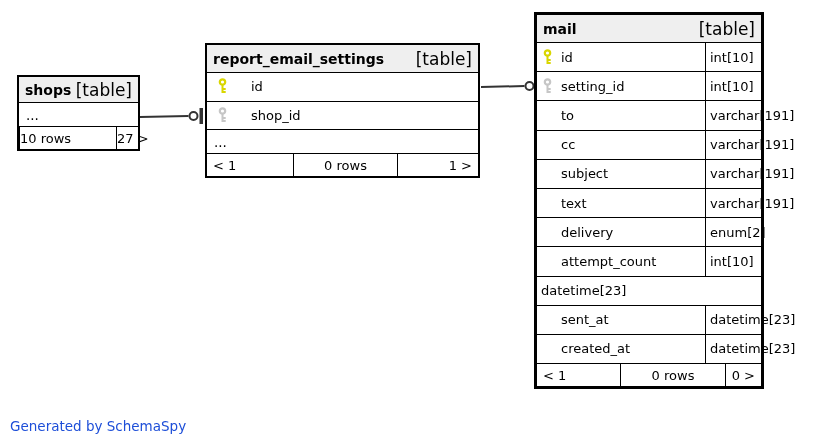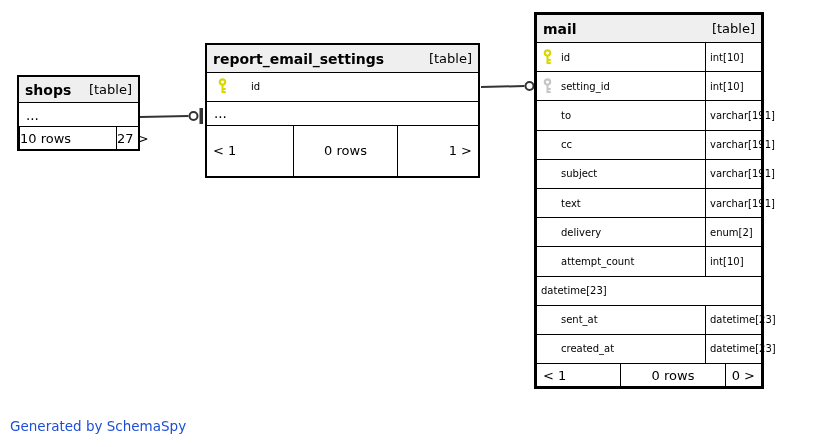--- a/index.html
+++ b/index.html
@@ -33,27 +33,27 @@
     align-items: center;
     background: #efefef;
     border-bottom: 1px solid #000;
     padding: 0 6px;
     flex: none;
   }
   #tbl-shops .tbl-hdr { height: 26px; }
   #tbl-res   .tbl-hdr { height: 28px; }
   #tbl-mail  .tbl-hdr { height: 28px; }
   .tbl-title { font-weight: bold; font-size: 14px; white-space: nowrap; }
-  .tbl-tag { font-size: 13px; white-space: nowrap; }
+  .tbl-tag { font-size: 17px; white-space: nowrap; }
 
   .col-row {
     display: flex;
     align-items: center;
     border-bottom: 1px solid #000;
-    font-size: 10px;
+    font-size: 13px;
     flex: none;
     white-space: nowrap;
   }
   #tbl-res .col-row { height: 28.5px; padding-left: 10px; }
   #tbl-res .col-row .col-name { margin-left: 22px; }
 
   .mail-row { height: 29.2px; padding: 0; }
   .mail-name {
     width: 169px;
     height: 100%;
@@ -159,20 +159,29 @@
     </div>
     <div class="col-row">
       <span class="key-slot">
         <svg class="key-icon key-pk" width="12" height="17" viewBox="0 0 12 17">
           <circle cx="5.5" cy="4" r="2.7" stroke-width="2.2"></circle>
           <path d="M5.5 6.8 V15 M5.5 11 h3.2 M5.5 14 h3.2" stroke-width="2"></path>
         </svg>
       </span>
       <span class="col-name">id</span>
     </div>
+    <div class="col-row">
+      <span class="key-slot">
+        <svg class="key-icon key-fk" width="12" height="17" viewBox="0 0 12 17">
+          <circle cx="5.5" cy="4" r="2.7" stroke-width="2.2"></circle>
+          <path d="M5.5 6.8 V15 M5.5 11 h3.2 M5.5 14 h3.2" stroke-width="2"></path>
+        </svg>
+      </span>
+      <span class="col-name">shop_id</span>
+    </div>
     <div class="eli-row">
       <span>...</span>
     </div>
     <div class="ftr">
       <div class="ftr-cell f-prev">
         <span>&lt; 1</span>
       </div>
       <div class="ftr-cell f-rows">
         <span>0 rows</span>
       </div>

